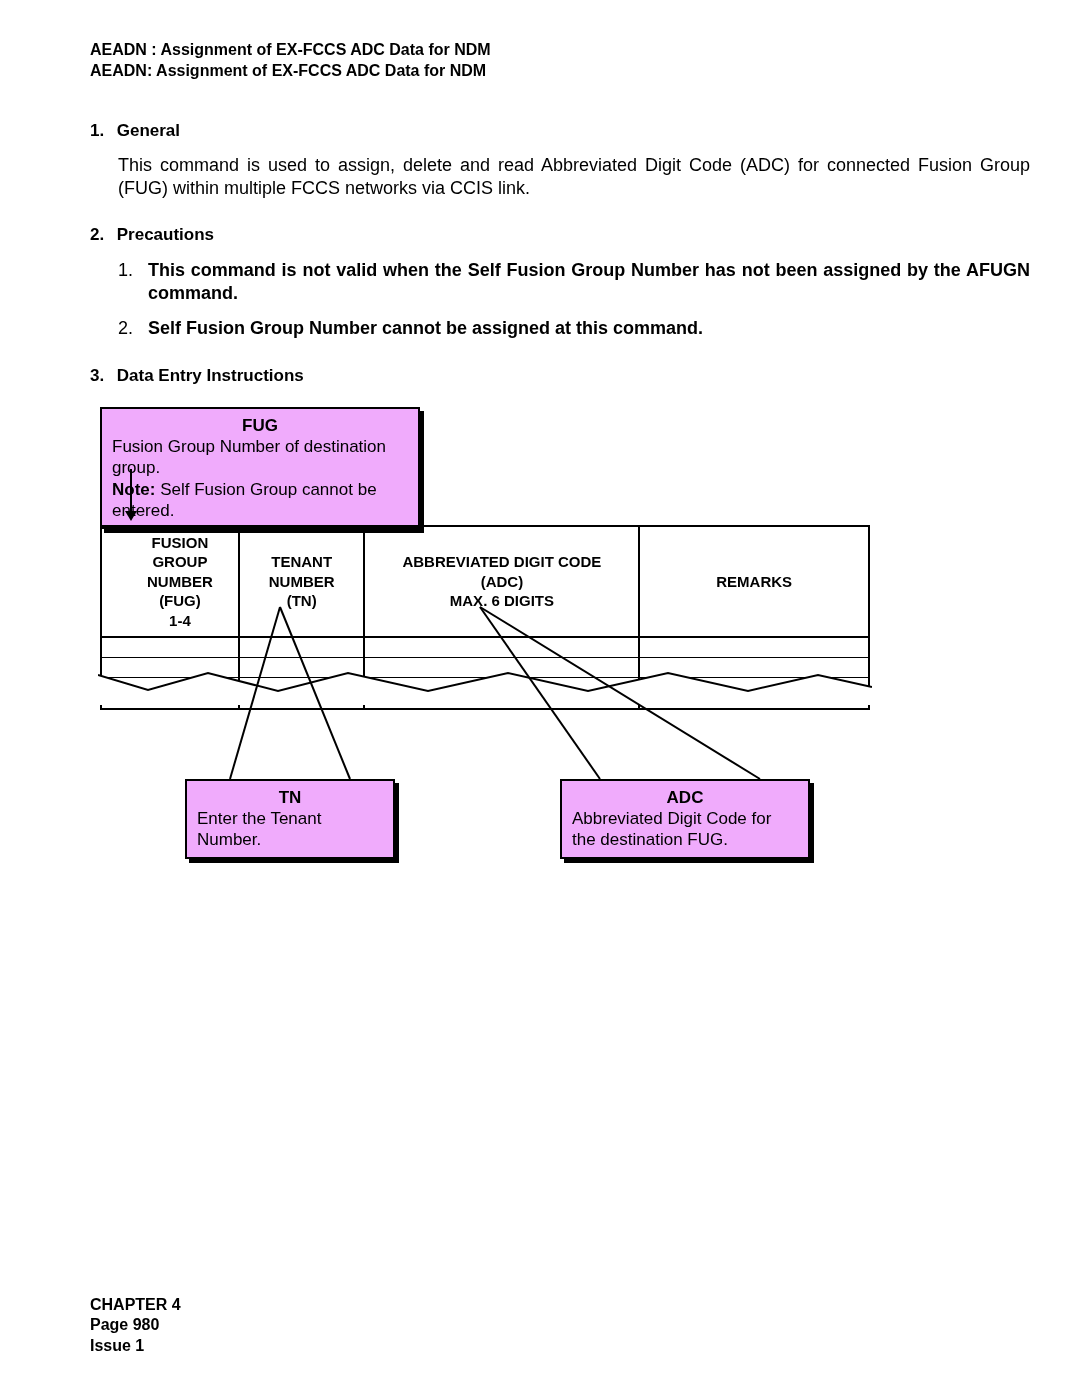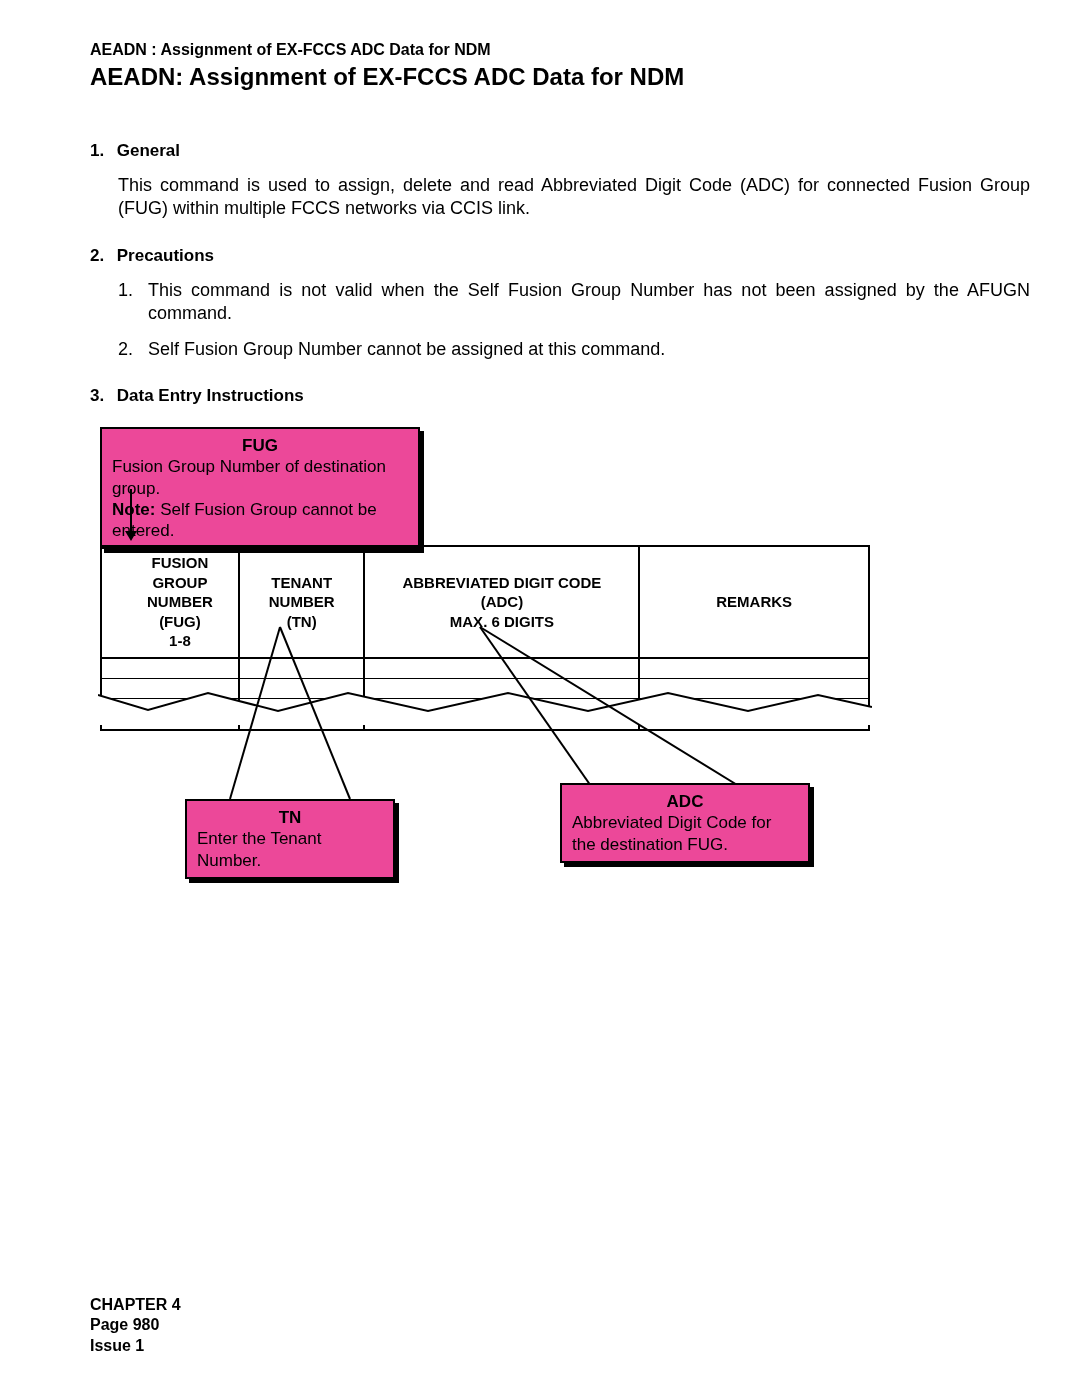--- a/index.html
+++ b/index.html
@@ -15,22 +15,22 @@
   }
   .page {
     padding: 40px 50px 40px 90px;
   }
   .running-head {
     font-weight: bold;
     font-size: 16px;
   }
   .title {
     font-weight: bold;
-    font-size: 24px;
-    margin-bottom: 48px;
+    font-size: 16px;
+    margin-bottom: 38px;
   }
   .sect {
     margin-bottom: 24px;
   }
   .sect-head {
     font-weight: bold;
     font-size: 17px;
     margin-bottom: 12px;
   }
   .sect-num { display: inline-block; width: 22px; }
@@ -42,43 +42,43 @@
   .sub-list {
     margin-left: 28px;
   }
   .sub-item {
     display: flex;
     margin-bottom: 12px;
     font-size: 18px;
     text-align: justify;
   }
   .sub-item .subnum { width: 30px; flex-shrink:0; }
-  .sub-item .subtxt { flex: 1; }
+  .sub-item .subtxt { flex: 1; font-weight: bold; }
 
   .diagram-wrap {
     position: relative;
     margin-left: 10px;
     margin-top: 20px;
     width: 870px;
     height: 440px;
   }
   .callout {
     position: absolute;
-    background: #ec4899;
+    background: #f0abfc;
     border: 2px solid #000;
     box-shadow: 4px 4px 0 #000;
     padding: 6px 10px;
     font-size: 17px;
     line-height: 1.25;
   }
   .callout .c-title { font-weight: bold; text-align: center; }
   .callout-fug { left: 0; top: 0; width: 320px; }
   .callout-tn { left: 85px; top: 372px; width: 210px; text-align:left; }
   .callout-tn .c-title { text-align: center; }
-  .callout-adc { left: 460px; top: 356px; width: 250px; text-align:left;}
+  .callout-adc { left: 460px; top: 372px; width: 250px; text-align:left;}
   .callout-adc .c-title { text-align: center; }
 
   .arrow-down {
     position: absolute;
     left: 30px; top: 62px;
     width: 2px; height: 50px;
     background: #000;
   }
   .arrow-down::after {
     content: "";
@@ -183,21 +183,21 @@
       </div>
 
       <div class="arrow-down"></div>
 
       <div class="tbl">
         <div class="thead">
           <div class="th col-fug">
             <div>FUSION GROUP</div>
             <div>NUMBER</div>
             <div>(FUG)</div>
-            <div>1-8</div>
+            <div>1-4</div>
           </div>
           <div class="th col-tn">
             <div>TENANT</div>
             <div>NUMBER</div>
             <div>(TN)</div>
           </div>
           <div class="th col-adc">
             <div>ABBREVIATED DIGIT CODE</div>
             <div>(ADC)</div>
             <div>MAX. 6 DIGITS</div>

